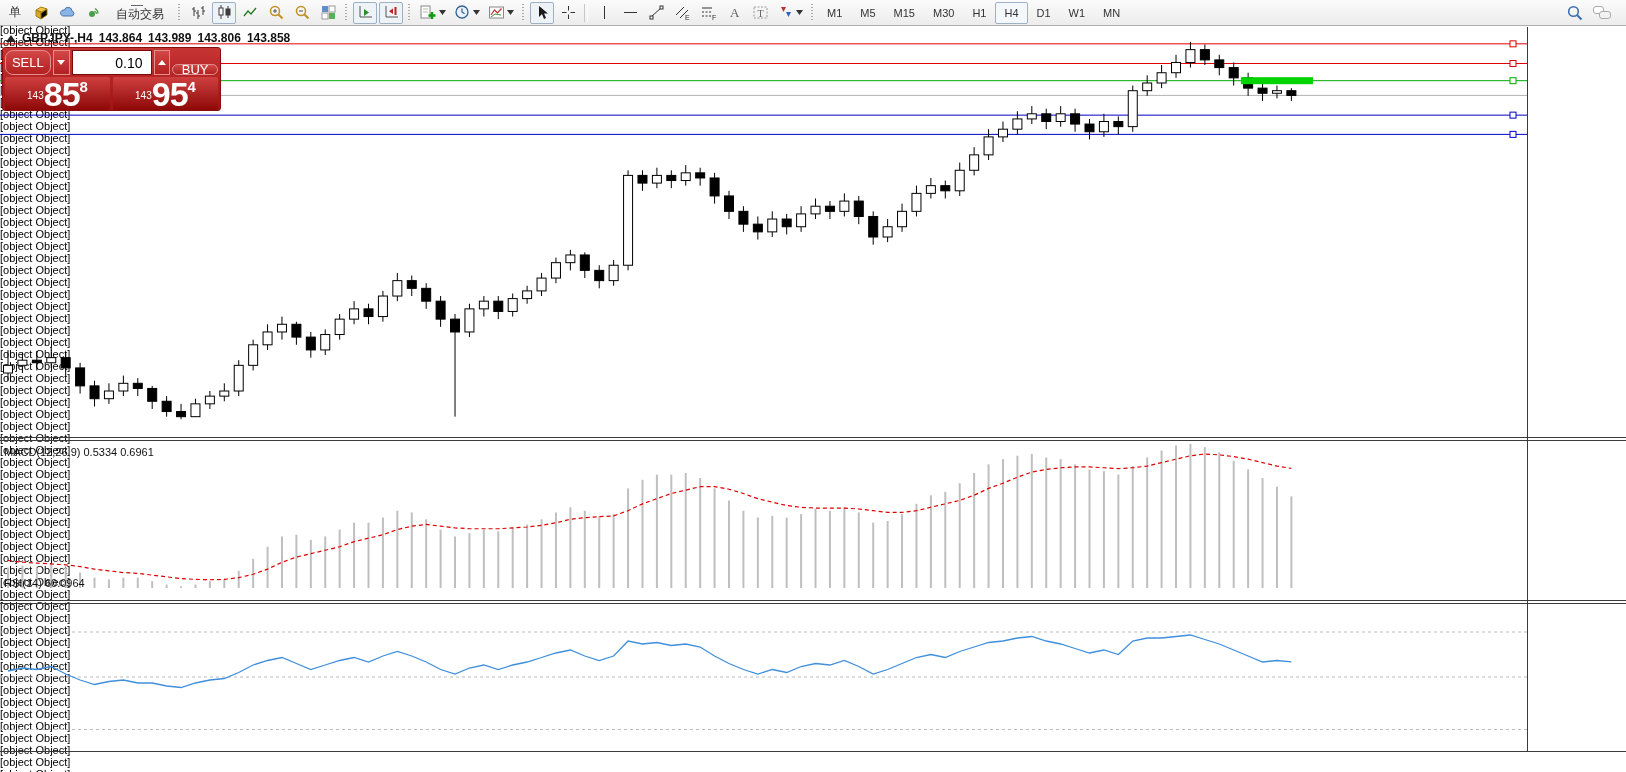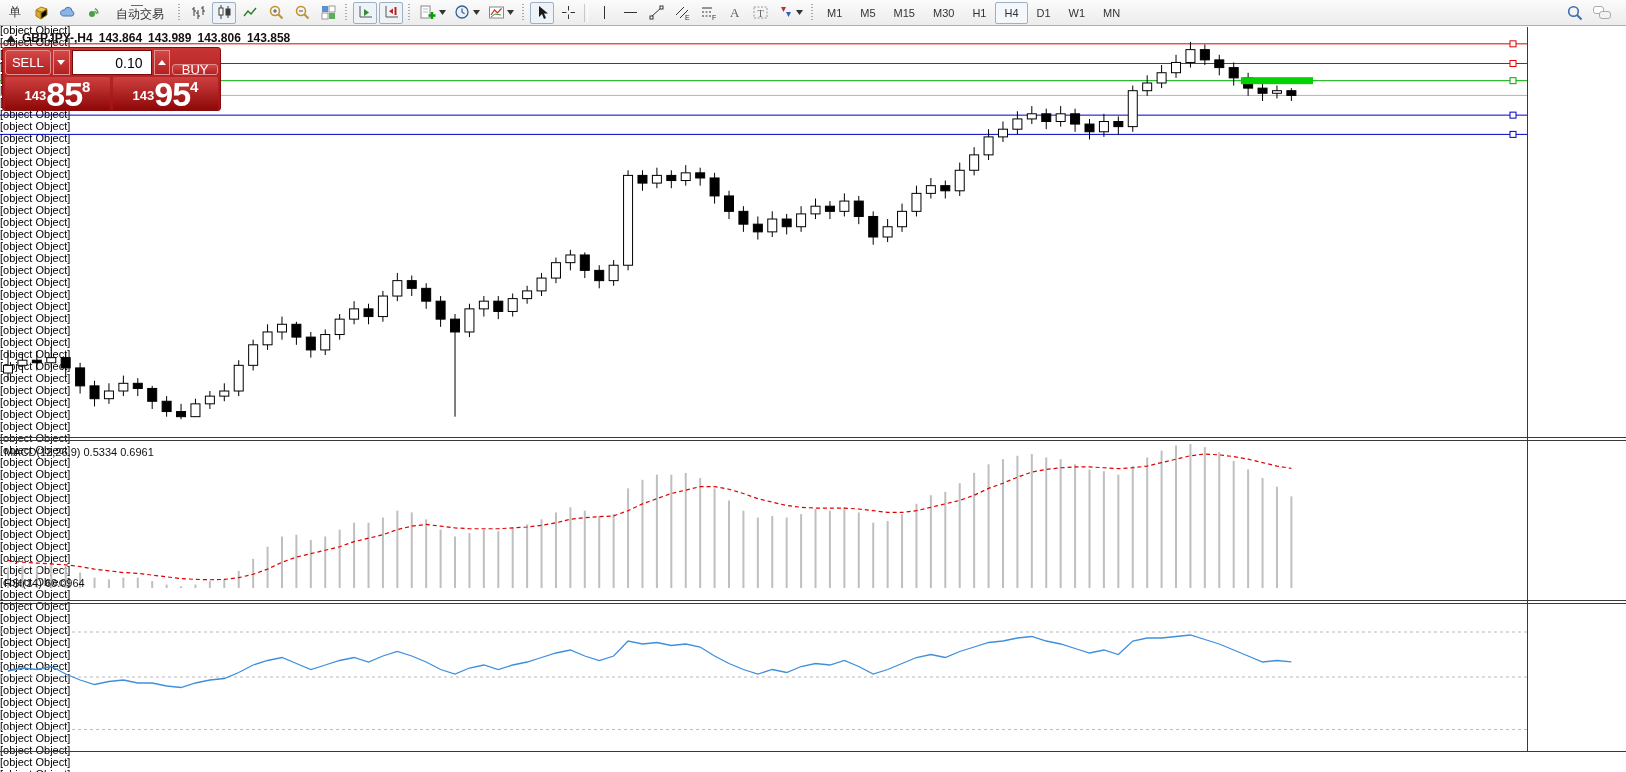--- a/index.html
+++ b/index.html
@@ -25,33 +25,33 @@
   
   .frame-line{position:absolute;background:#3a3a3a;}
   #price-axis-line{left:1527px;top:27px;width:1px;height:724px;}
   
   #chart-title{position:absolute;left:6px;top:31px;font-size:12px;font-weight:bold;color:#111;display:flex;align-items:center;gap:6px;}
   #collapse-tri{width:0;height:0;border-left:5px solid transparent;border-right:5px solid transparent;border-bottom:7px solid #222;}
   
   #ock{position:absolute;left:2px;top:47px;width:219px;height:64px;
        background:linear-gradient(#c63434,#a31212);border:1px solid #8a0c0c;border-radius:3px;box-sizing:border-box;padding:2px;}
   #ock-row1{display:flex;height:25px;align-items:stretch;}
-  .ock-btn{background:linear-gradient(#d34747,#b32020);border:1px solid #e09090;border-radius:3px;color:#fff;
+  .ock-btn{background:linear-gradient(#d34747,#b32020);border:1px solid #e09090;border-radius:8px;color:#fff;
            font-size:13px;display:flex;align-items:center;justify-content:center;}
   #sell-btn{width:50px;} #buy-btn{width:50px;margin-left:2px;margin-top:14px;}
   .spin{width:17px;background:linear-gradient(#d34747,#b32020);border:1px solid #e09090;display:flex;align-items:center;justify-content:center;margin-left:2px;}
   .tri-down{width:0;height:0;border-left:4px solid transparent;border-right:4px solid transparent;border-top:5px solid #fff;}
   .tri-up{width:0;height:0;border-left:4px solid transparent;border-right:4px solid transparent;border-bottom:5px solid #fff;}
   #vol-input{width:70px;margin-left:2px;border:1px solid #7a0a0a;background:#fff;color:#000;
              font-size:14px;text-align:right;padding:0 8px 0 0;font-family:"Liberation Sans",sans-serif;}
   #ock-row2{display:flex;height:33px;margin-top:2px;}
   .ock-price{flex:1;background:linear-gradient(#cf4040,#8e0808);border-radius:2px;color:#fff;
              display:flex;align-items:flex-end;justify-content:center;padding-bottom:1px;}
   .ock-price + .ock-price{margin-left:3px;}
-  .p-small{font-size:13px;font-weight:bold;line-height:26px;}
+  .p-small{font-size:10px;font-weight:normal;line-height:26px;}
   .p-big{font-size:34px;font-weight:bold;line-height:30px;letter-spacing:-1px;}
   .p-sup{font-size:15px;font-weight:bold;line-height:15px;align-self:flex-start;margin-top:2px;}
   
   #annotation{position:absolute;left:1006px;top:64px;font-size:21px;font-weight:bold;color:#00d300;white-space:nowrap;}
   .price-tag{position:absolute;left:1529px;width:66px;height:13px;line-height:13px;color:#fff;
              font-size:11px;padding-left:7px;box-sizing:border-box;}
   .ind-label{position:absolute;left:4px;font-size:11px;color:#111;}
   .sep2{position:absolute;left:0;width:1626px;height:1px;background:#3a3a3a;}
   svg.pane{position:absolute;left:0;}
 </style>

